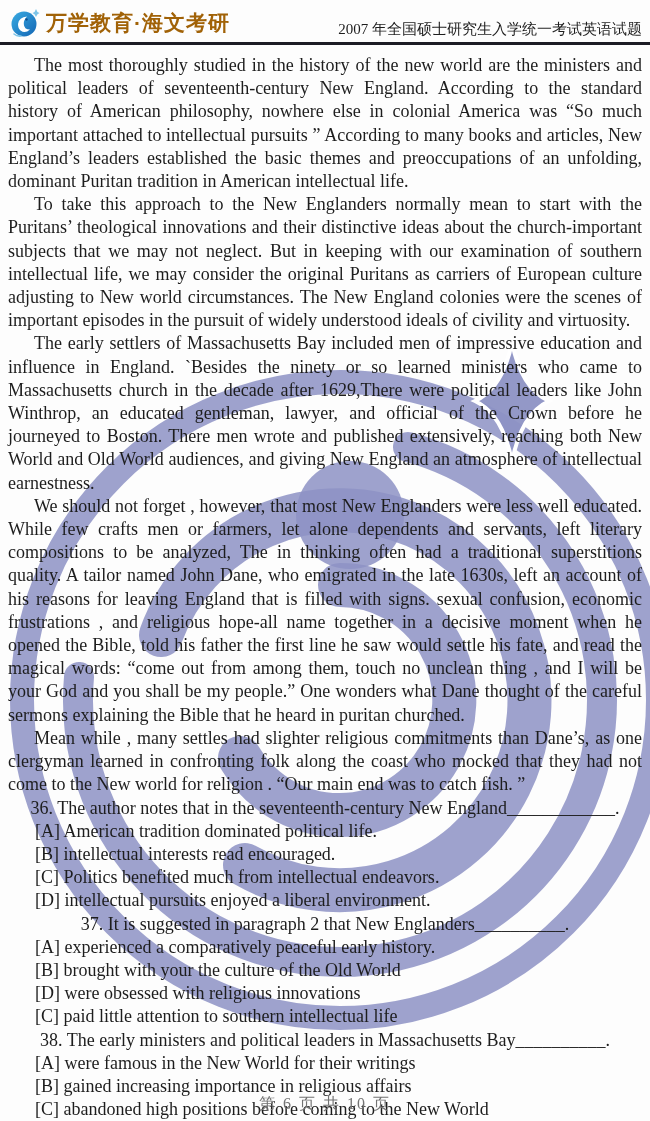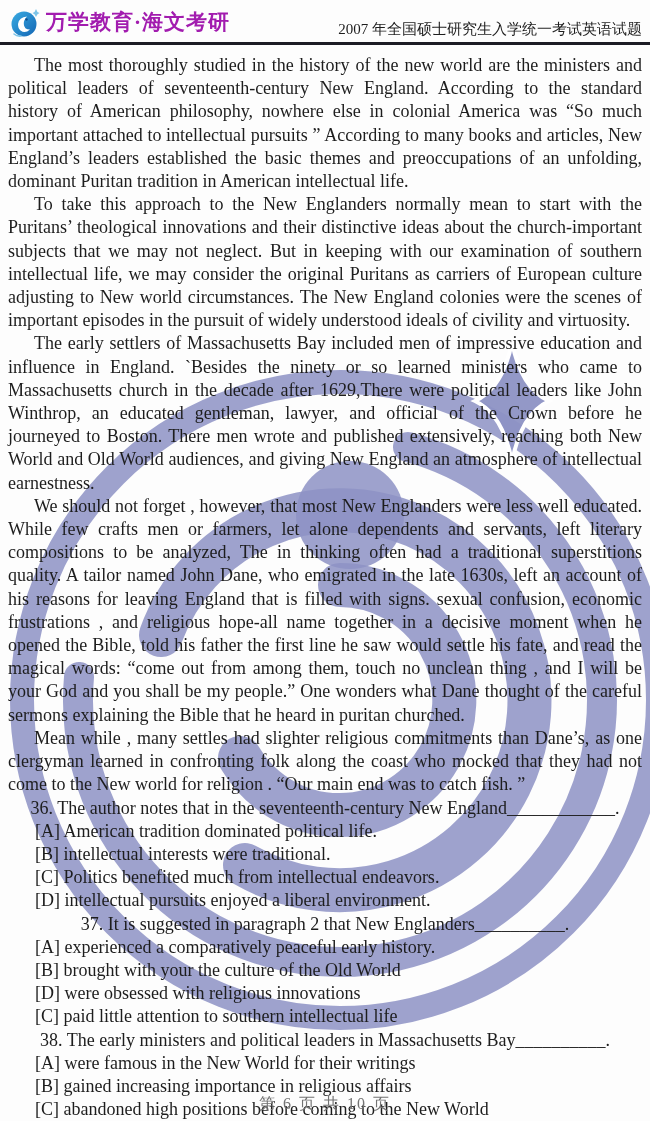--- a/index.html
+++ b/index.html
@@ -20,25 +20,25 @@
     display: flex;
     justify-content: space-between;
     align-items: flex-end;
     padding: 6px 8px 3px 10px;
     border-bottom: 3px solid #1c1c24;
     height: 45px;
     background: #fdfdfd;
   }
   .brand { display: flex; align-items: center; gap: 5px; }
   .brand-text {
-    font-family: Liberation Serif, serif;
+    font-family: Liberation Sans, sans-serif;
     font-weight: bold;
     font-size: 21px;
     letter-spacing: 1px;
-    color: #a21caf;
+    color: #a16207;
     line-height: 1;
     padding-bottom: 2px;
   }
   .exam-title {
     font-size: 15px;
     color: #1d1d1d;
     line-height: 1;
     padding-bottom: 2px;
     white-space: nowrap;
   }
@@ -116,21 +116,21 @@
   <div class="content">
     <p class="para">The most thoroughly studied in the history of the new world are the ministers and political leaders of seventeenth-century New England. According to the standard history of American philosophy, nowhere else in colonial America was “So much important attached to intellectual pursuits ” According to many books and articles, New England’s leaders established the basic themes and preoccupations of an unfolding, dominant Puritan tradition in American intellectual life.</p>
     <p class="para">To take this approach to the New Englanders normally mean to start with the Puritans’ theological innovations and their distinctive ideas about the church-important subjects that we may not neglect. But in keeping with our examination of southern intellectual life, we may consider the original Puritans as carriers of European culture adjusting to New world circumstances. The New England colonies were the scenes of important episodes in the pursuit of widely understood ideals of civility and virtuosity.</p>
     <p class="para">The early settlers of Massachusetts Bay included men of impressive education and influence in England. `Besides the ninety or so learned ministers who came to Massachusetts church in the decade after 1629,There were political leaders like John Winthrop, an educated gentleman, lawyer, and official of the Crown before he journeyed to Boston. There men wrote and published extensively, reaching both New World and Old World audiences, and giving New England an atmosphere of intellectual earnestness.</p>
     <p class="para">We should not forget , however, that most New Englanders were less well educated. While few crafts men or farmers, let alone dependents and servants, left literary compositions to be analyzed, The in thinking often had a traditional superstitions quality. A tailor named John Dane, who emigrated in the late 1630s, left an account of his reasons for leaving England that is filled with signs. sexual confusion, economic frustrations , and religious hope-all name together in a decisive moment when he opened the Bible, told his father the first line he saw would settle his fate, and read the magical words: “come out from among them, touch no unclean thing , and I will be your God and you shall be my people.” One wonders what Dane thought of the careful sermons explaining the Bible that he heard in puritan churched.</p>
     <p class="para">Mean while , many settles had slighter religious commitments than Dane’s, as one clergyman learned in confronting folk along the coast who mocked that they had not come to the New world for religion . “Our main end was to catch fish. ”</p>
 
     <div class="question-block">
       <div class="q-stem">36. The author notes that in the seventeenth-century New England____________.</div>
       <div class="q-option">[A] American tradition dominated political life.</div>
-      <div class="q-option">[B] intellectual interests were traditional.</div>
+      <div class="q-option">[B] intellectual interests read encouraged.</div>
       <div class="q-option">[C] Politics benefited much from intellectual endeavors.</div>
       <div class="q-option">[D] intellectual pursuits enjoyed a liberal environment.</div>
     </div>
 
     <div class="question-block">
       <div class="q-stem">37. It is suggested in paragraph 2 that New Englanders__________.</div>
       <div class="q-option">[A] experienced a comparatively peaceful early history.</div>
       <div class="q-option">[B] brought with your the culture of the Old World</div>
       <div class="q-option">[D] were obsessed with religious innovations</div>
       <div class="q-option">[C] paid little attention to southern intellectual life</div>

